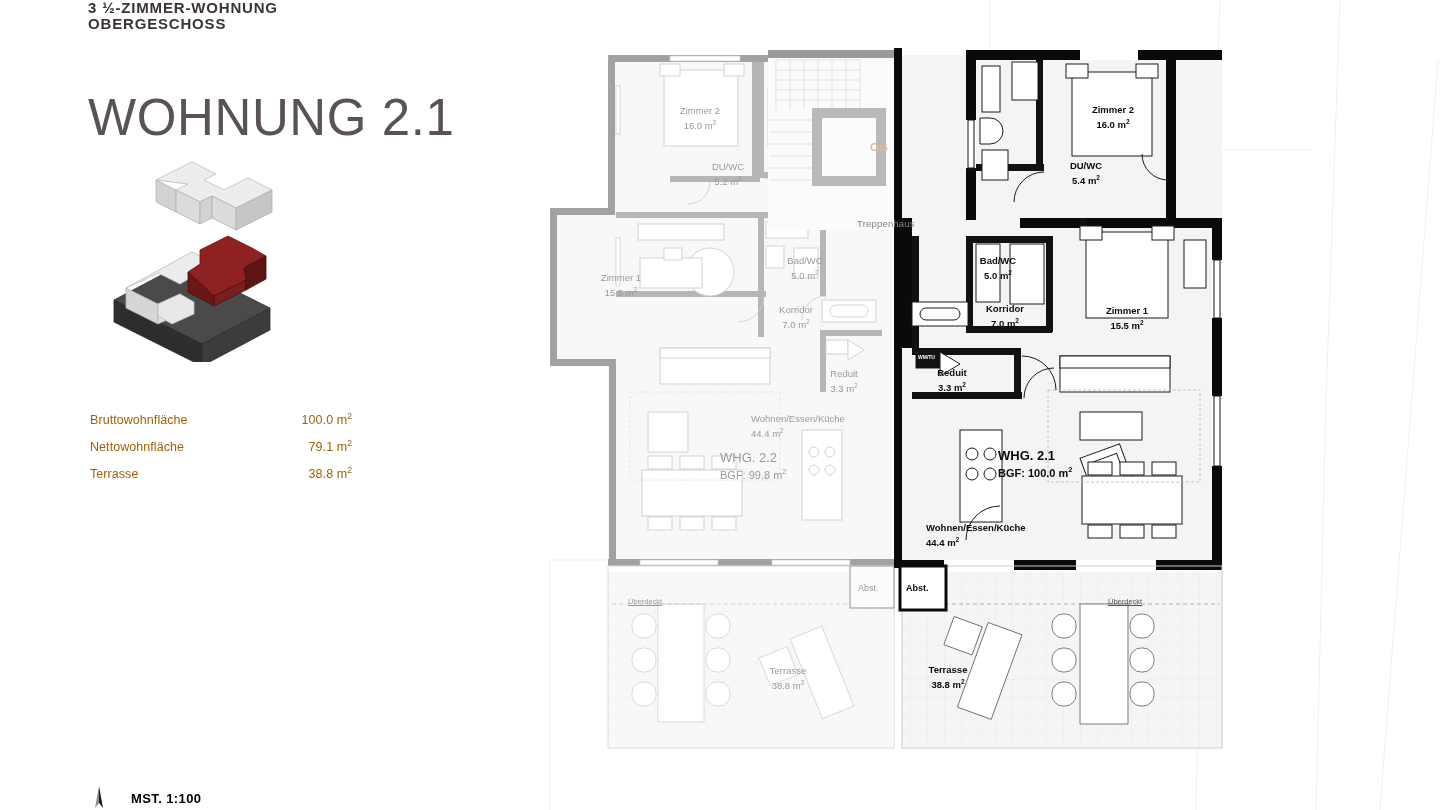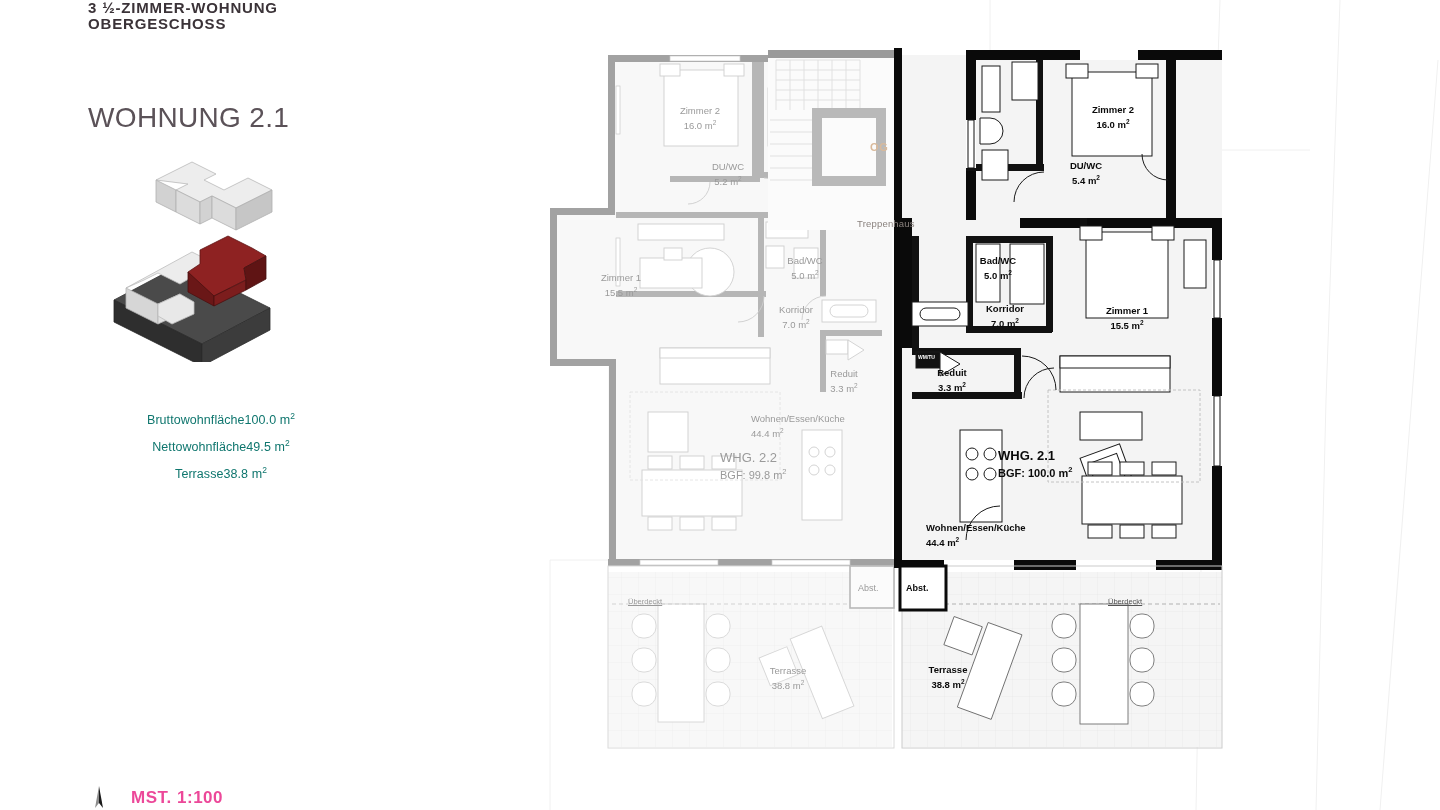--- a/index.html
+++ b/index.html
@@ -15,41 +15,41 @@
   .info-col { position: absolute; left: 88px; top: 0px; width: 290px; height: 810px; }
 
   .subtitle {
     font-size: 15px; font-weight: bold; letter-spacing: .055em;
     color: #3b3338; line-height: 16px; text-transform: uppercase;
   }
   .subtitle .l2 { display: block; }
 
   .maintitle {
     margin-top: 33px;
-    font-size: 28px; font-weight: 300; letter-spacing: .012em;
+    font-size: 51px; font-weight: 300; letter-spacing: .012em;
     color: #5b5258; line-height: 46px; white-space: nowrap;
   }
 
   
   .axo { position: absolute; left: 8px; top: 152px; width: 190px; height: 210px; }
 
   
   .table { position: absolute; left: 2px; top: 405px; width: 262px; }
   .trow {
-    display: flex; justify-content: center; align-items: baseline;
-    font-size: 12.5px; color: #0f766e; padding: 5.5px 0;
+    display: flex; justify-content: space-between; align-items: baseline;
+    font-size: 12.5px; color: #a16207; padding: 5.5px 0;
   }
   .trow .k { letter-spacing: .005em; }
   .trow .v { letter-spacing: .005em; white-space: nowrap; }
   .sup { font-size: 8.5px; vertical-align: super; }
 
   
   .scale { position: absolute; left: 5px; top: 786px; display: flex; align-items: center; gap: 26px; }
   .scale .nrw { width: 12px; height: 24px; }
-  .scale .mst { font-size: 17px; font-weight: bold; letter-spacing: .03em; color: #ec4899; }
+  .scale .mst { font-size: 13px; font-weight: bold; letter-spacing: .03em; color: #000000; }
 
   
   .plan { position: absolute; left: 520px; top: 0; width: 920px; height: 810px; }
   .plan svg { display: block; }
 
   
   .lbl { position: absolute; pointer-events: none; white-space: nowrap; }
   .lbl-dim  { color: #9a9a9a; }
   .lbl-dark { color: #0a0a0a; }
 
@@ -118,21 +118,21 @@
       </svg>
     </div>
 
     <div class="table">
       <div class="trow">
         <span class="k">Bruttowohnfläche</span>
         <span class="v"><span>100.0</span>&nbsp;<span>m</span><span class="sup">2</span></span>
       </div>
       <div class="trow">
         <span class="k">Nettowohnfläche</span>
-        <span class="v"><span>49.5</span>&nbsp;<span>m</span><span class="sup">2</span></span>
+        <span class="v"><span>79.1</span>&nbsp;<span>m</span><span class="sup">2</span></span>
       </div>
       <div class="trow">
         <span class="k">Terrasse</span>
         <span class="v"><span>38.8</span>&nbsp;<span>m</span><span class="sup">2</span></span>
       </div>
     </div>
 
     <div class="scale">
       <svg class="nrw" viewBox="0 0 12 24">
         <polygon points="6,0 10,22 6,17" fill="#1a1a1a"></polygon>

